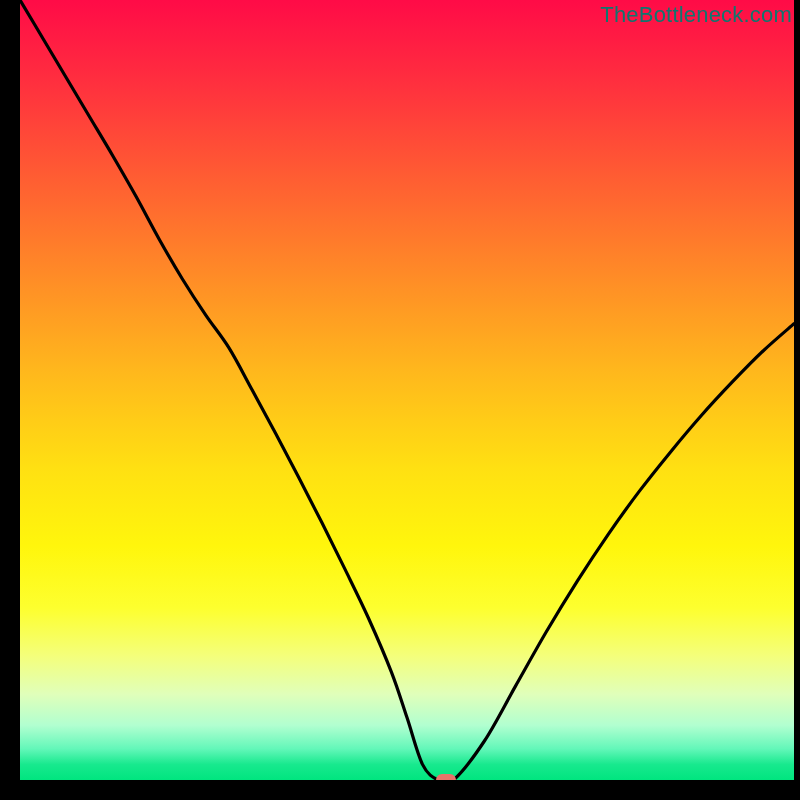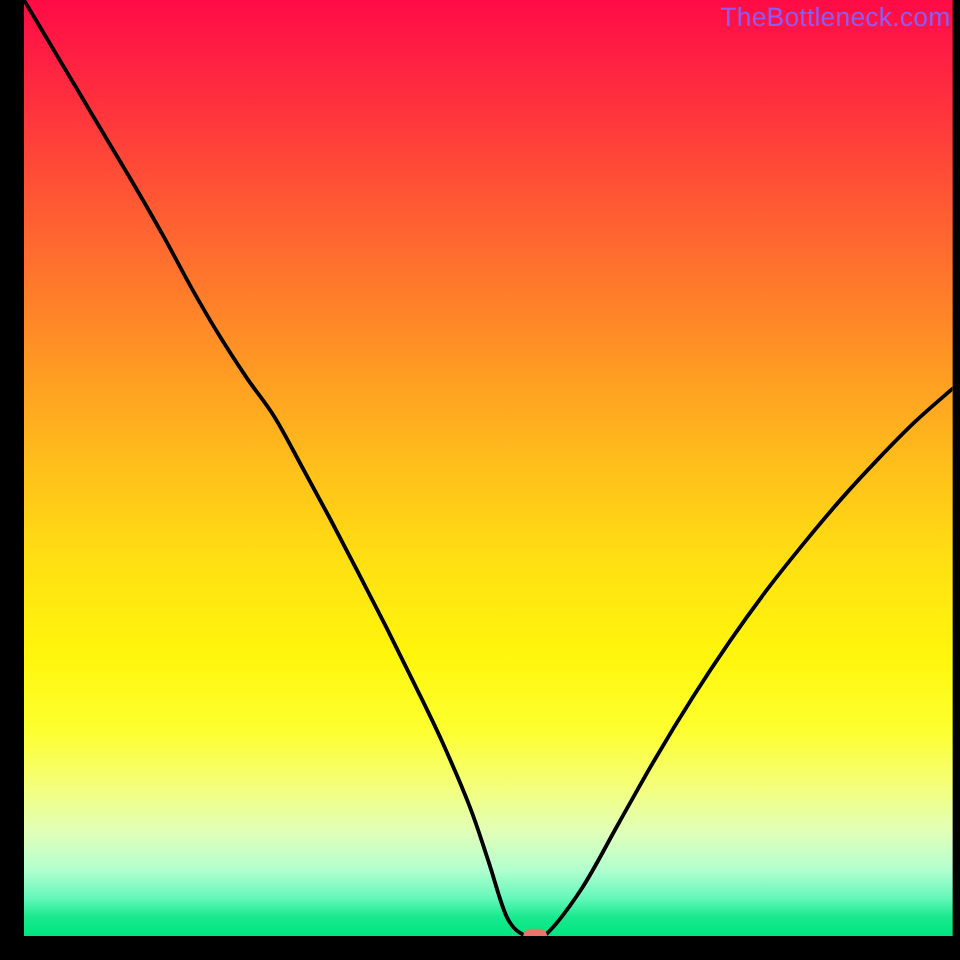--- a/index.html
+++ b/index.html
@@ -59,21 +59,21 @@
     width: 20px;
     height: 12px;
     background: #e8746a;
     border-radius: 6px;
     transform: translate(-50%, -50%);
   }
   .watermark {
     position: absolute;
     top: 2px;
     right: 8px;
-    color: #8b5cf6;
+    color: #0f766e;
     font-size: 22px;
     font-weight: 500;
     letter-spacing: 0.2px;
   }
 </style>
 </head>
 <body>
 
 <div class="frame">
   <div class="plot">

